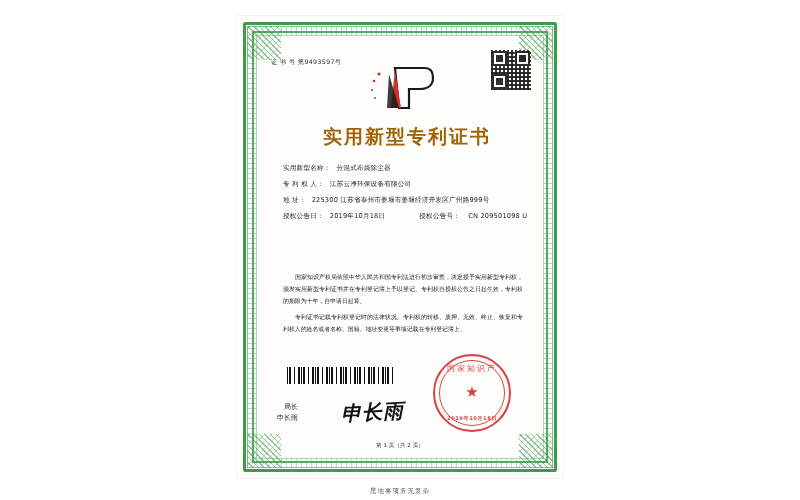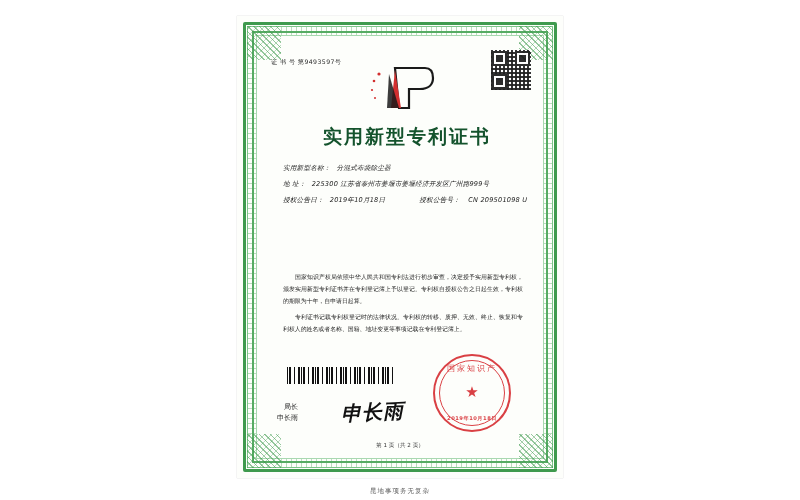--- a/index.html
+++ b/index.html
@@ -139,39 +139,38 @@
   .emblem svg { display: block; }
 
   .main-title {
     position: absolute;
     left: 14px; right: 0;
     top: 84px;
     text-align: center;
     font-family: "DejaVu Serif", "Liberation Serif", serif;
     font-size: 19px;
     font-weight: 700;
-    color: #14532d;
+    color: #a16207;
     letter-spacing: 2px;
   }
 
   .fields {
     position: absolute;
     left: 22px;
     right: 14px;
     top: 122px;
     font-size: 6.6px;
     color: #1c1c1c;
     line-height: 1.9;
   }
   .row {
     display: flex;
     align-items: center;
     margin-bottom: 3.5px;
     white-space: nowrap;
-    font-style: italic;
   }
   .row .lbl {
     flex: 0 0 auto;
     letter-spacing: 0.2px;
   }
   .row .val {
     margin-left: 6px;
     letter-spacing: 0.2px;
   }
   .row .sec {
@@ -345,20 +344,24 @@
           <circle cx="10" cy="34" r="1" fill="#d32f2f"></circle>
         </svg>
       </div>
 
       <div class="main-title">实用新型专利证书</div>
 
       <div class="fields">
         <div class="row">
           <span class="lbl">实用新型名称：</span>
           <span class="val">分混式布袋除尘器</span>
+        </div>
+        <div class="row">
+          <span class="lbl">专 利 权 人：</span>
+          <span class="val">江苏云净环保设备有限公司</span>
         </div>
         <div class="row">
           <span class="lbl">地       址：</span>
           <span class="val">225300 江苏省泰州市姜堰市姜堰经济开发区广州路999号</span>
         </div>
         <div class="row">
           <span class="lbl">授权公告日：</span>
           <span class="val">2019年10月18日</span>
           <span class="sec">
             <span class="lbl2">授权公告号：</span>

